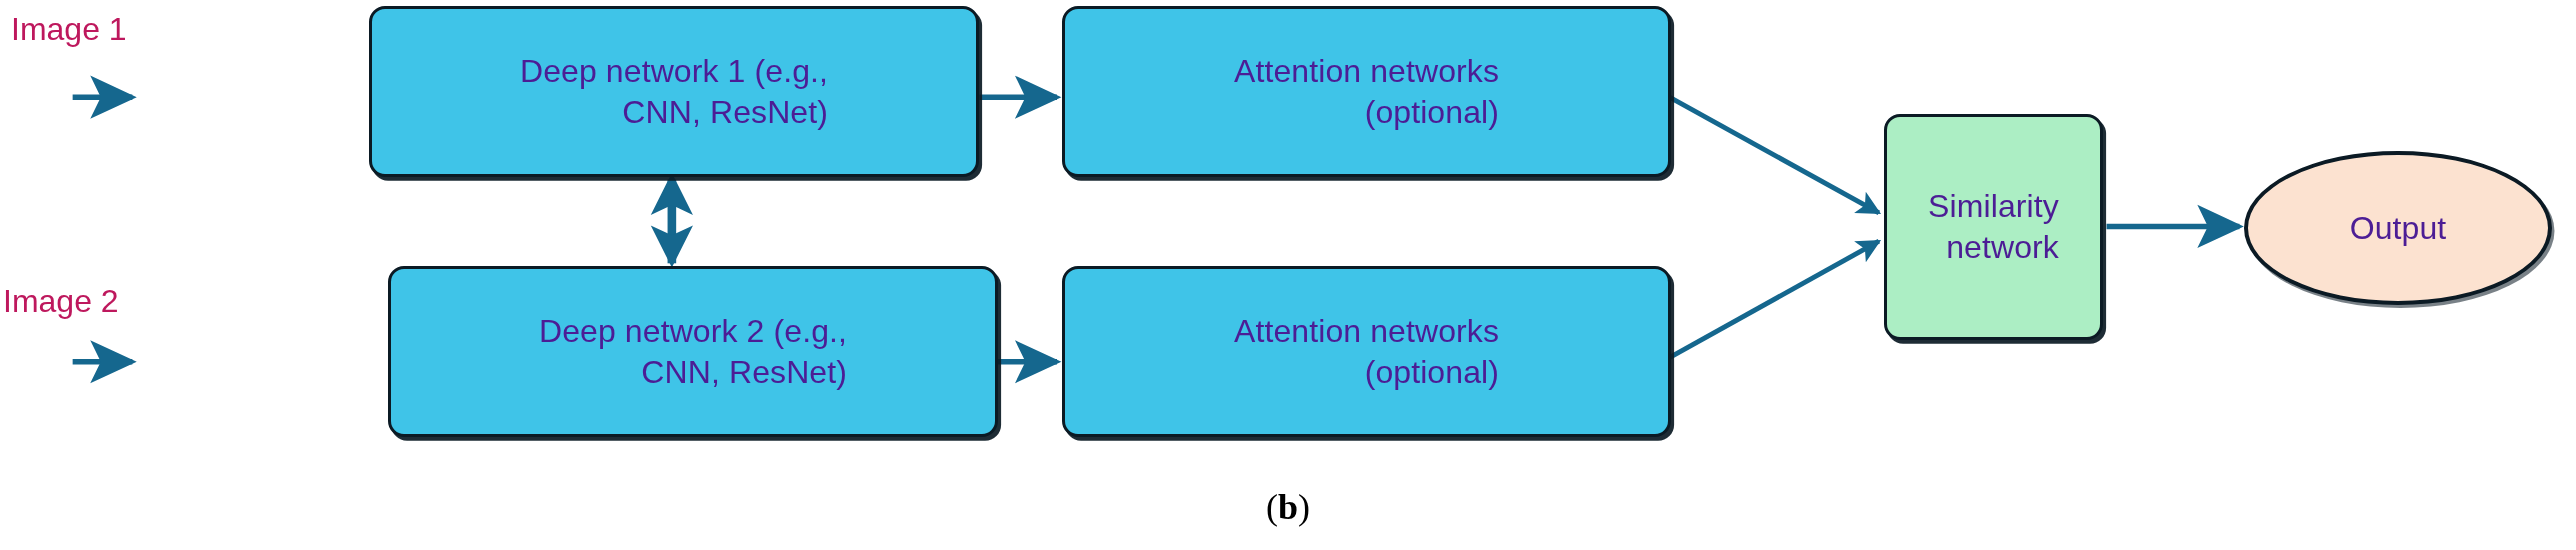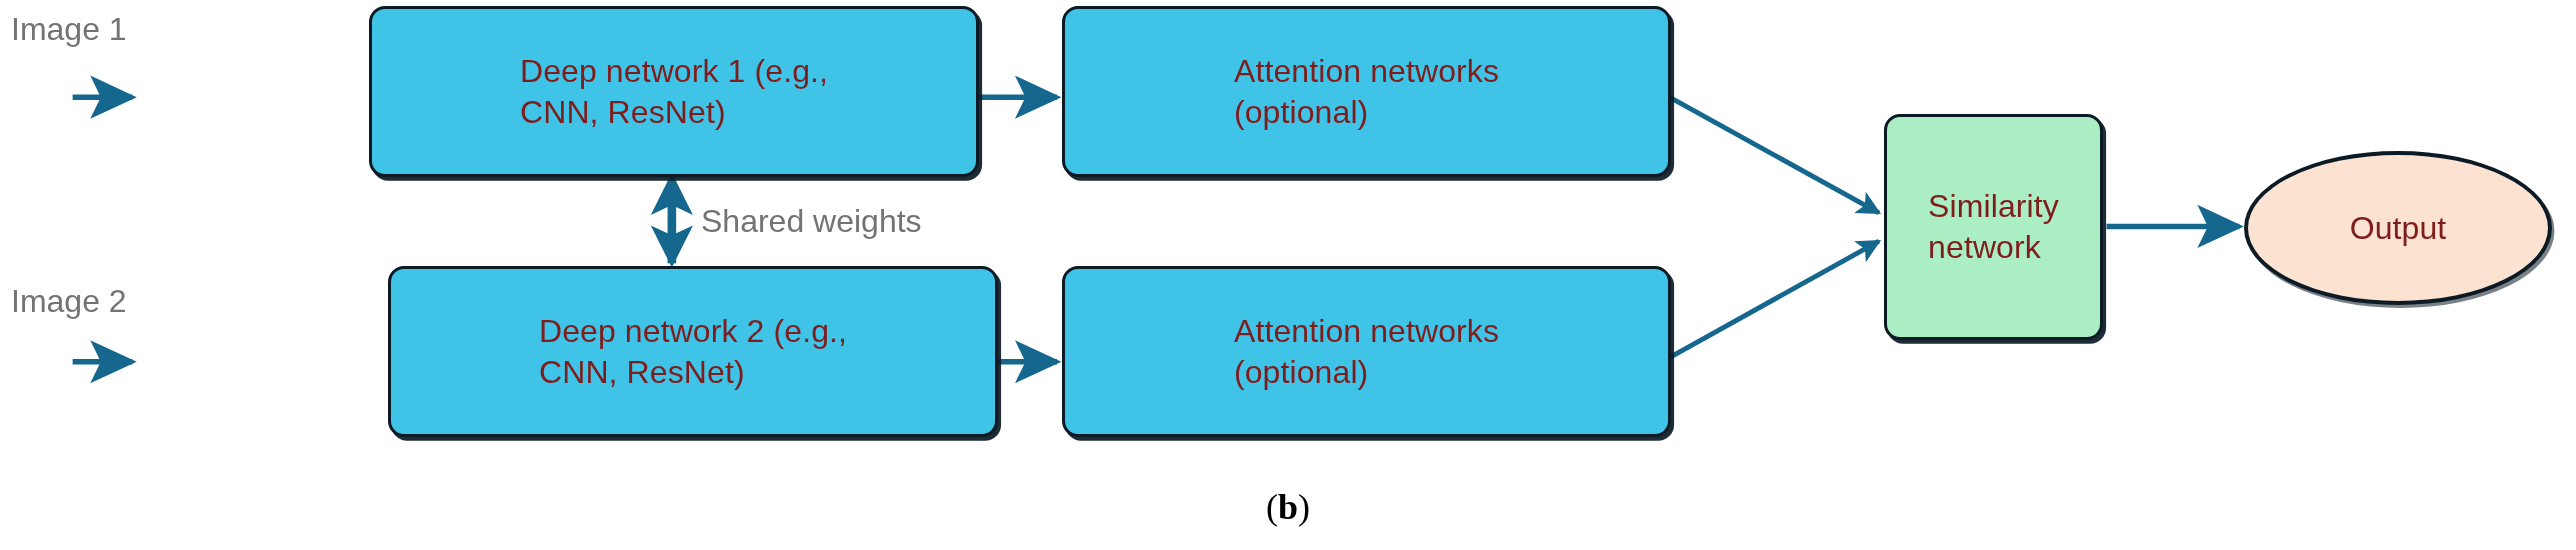--- a/index.html
+++ b/index.html
@@ -16,22 +16,22 @@
     font-family: "Liberation Sans", sans-serif;
     overflow: hidden;
   }
   
   .node {
     position: absolute;
     box-sizing: border-box;
     display: flex;
     align-items: center;
     justify-content: center;
-    text-align: left;
-    color: #7f1d1d;
+    text-align: right;
+    color: #4c1d95;
     line-height: 1.28;
     letter-spacing: 0.1px;
   }
   .box {
     border: 3.7px solid #0b1a24;
     border-radius: 16px;
     box-shadow: 3.1px 3.7px 0 0 rgba(11,26,36,0.92);
   }
   .box-blue  { background: #3FC4E8; }
   .box-green { background: #ACEEC4; }
@@ -45,21 +45,21 @@
 
   .node-label {
     display: block;
     white-space: pre-line;
     padding: 0 11px;
   }
 
   
   .plain-text {
     position: absolute;
-    color: #737373;
+    color: #be185d;
     white-space: nowrap;
   }
 
   
   #edges {
     position: absolute;
     left: 0;
     top: 0;
     width: 2576px;
     height: 550px;
@@ -113,27 +113,24 @@
 
     <line x1="3424" y1="368" x2="3640" y2="368" stroke="#15678E" stroke-width="9" marker-end="url(#ah)"></line>
 
     <line x1="1092" y1="292" x2="1092" y2="428" stroke="#15678E" stroke-width="14" marker-end="url(#ah-fat)" marker-start="url(#ah-fat-start)"></line>
   </svg>
 
   <div class="plain-text" style="left:11px; top:11px; font-size:32px;">
     <span>Image 1</span>
   </div>
 
-  <div class="plain-text" style="left:11px; top:283px; font-size:32px;">
+  <div class="plain-text" style="left:3px; top:283px; font-size:32px;">
     <span>Image 2</span>
   </div>
 
-  <div class="plain-text" style="left:701px; top:203px; font-size:32px;">
-    <span>Shared weights</span>
-  </div>
 
   <div class="node box box-blue" style="left:369px; top:6.2px; width:610px; height:171px; font-size:32px;">
     <span class="node-label">Deep network 1 (e.g.,
 CNN, ResNet)</span>
   </div>
 
   <div class="node box box-blue" style="left:1062px; top:6.2px; width:609px; height:171px; font-size:32px;">
     <span class="node-label">Attention networks
 (optional)</span>
   </div>

